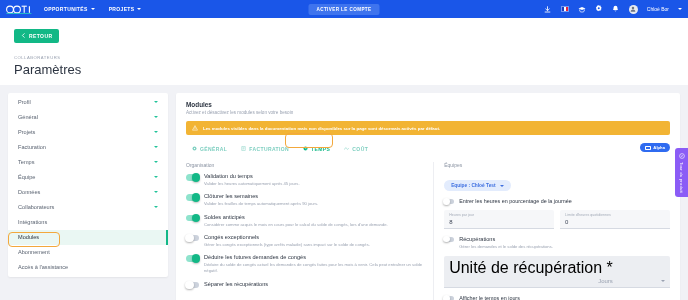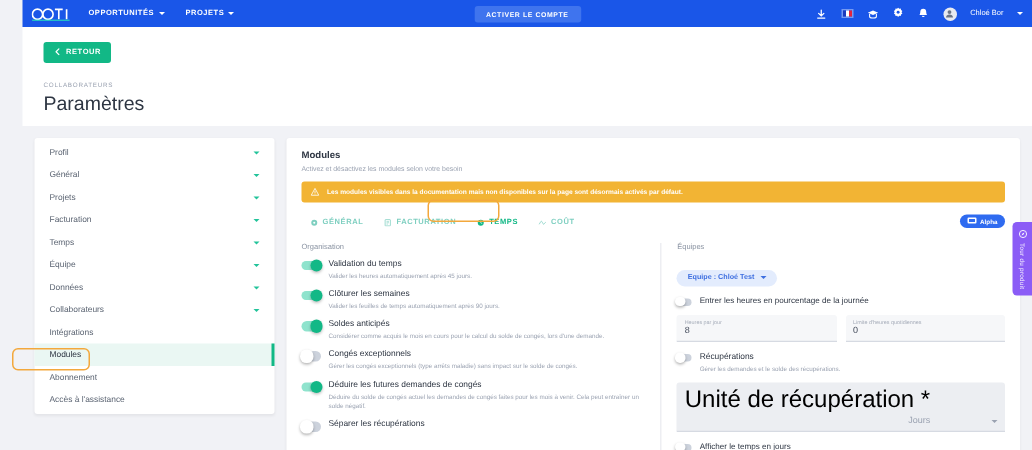--- a/index.html
+++ b/index.html
@@ -2,21 +2,21 @@
 <html><head>
 <meta charset="utf-8">
 <style>
   * { box-sizing: border-box; margin: 0; padding: 0; }
   html, body {
     width: 688px; height: 300px;
     font-family: "Liberation Sans", sans-serif;
     background: #f1f2f6;
     overflow: hidden;
   }
-  .app { position: relative; width: 688px; height: 300px; padding-left: 15px; }
+  .app { position: relative; width: 688px; height: 300px; }
 
   
   .topbar {
     height: 18px; background: #1a56e8;
     display: flex; align-items: center; padding: 0 6px;
     color: #fff; position: relative;
   }
   .logo { display: flex; align-items: center; margin-right: 12px; }
   .logo svg { display: block; }
   .nav-item {

